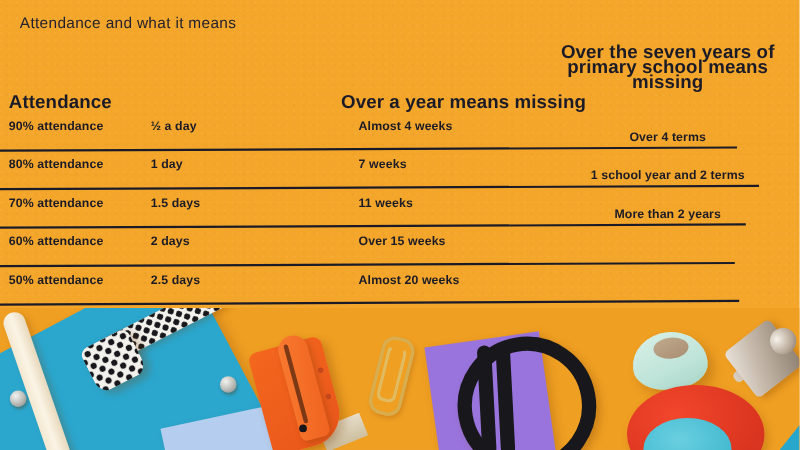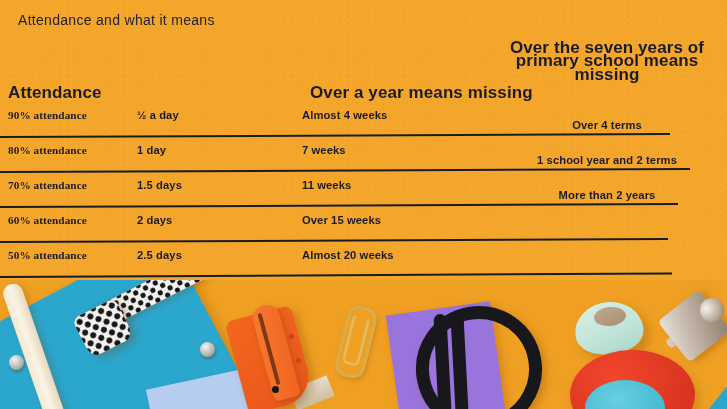--- a/index.html
+++ b/index.html
@@ -74,23 +74,23 @@
   }
   .cell {
     position: absolute;
     top: 6px;
     font-size: 11.2px;
     font-weight: bold;
     color: #1b1b28;
     letter-spacing: 0.1px;
     white-space: nowrap;
   }
-  .cell.c0 { left: 8px; font-family: Liberation Serif, serif; }
+  .cell.c0 { left: 8px; }
   .cell.c1 { left: 137px; }
-  .cell.c2 { left: 302px; }
+  .cell.c2 { left: 326px; }
   .cell.c3 { left: 500px; width: 214px; text-align: center; top: 16px; }
 
   .rule {
     position: absolute;
     left: 0;
     height: 1.6px;
     background: #1b1b28;
     transform-origin: left center;
   }
   .rule.r0 { bottom: 0; width: 670px; transform: rotate(-0.25deg); }

